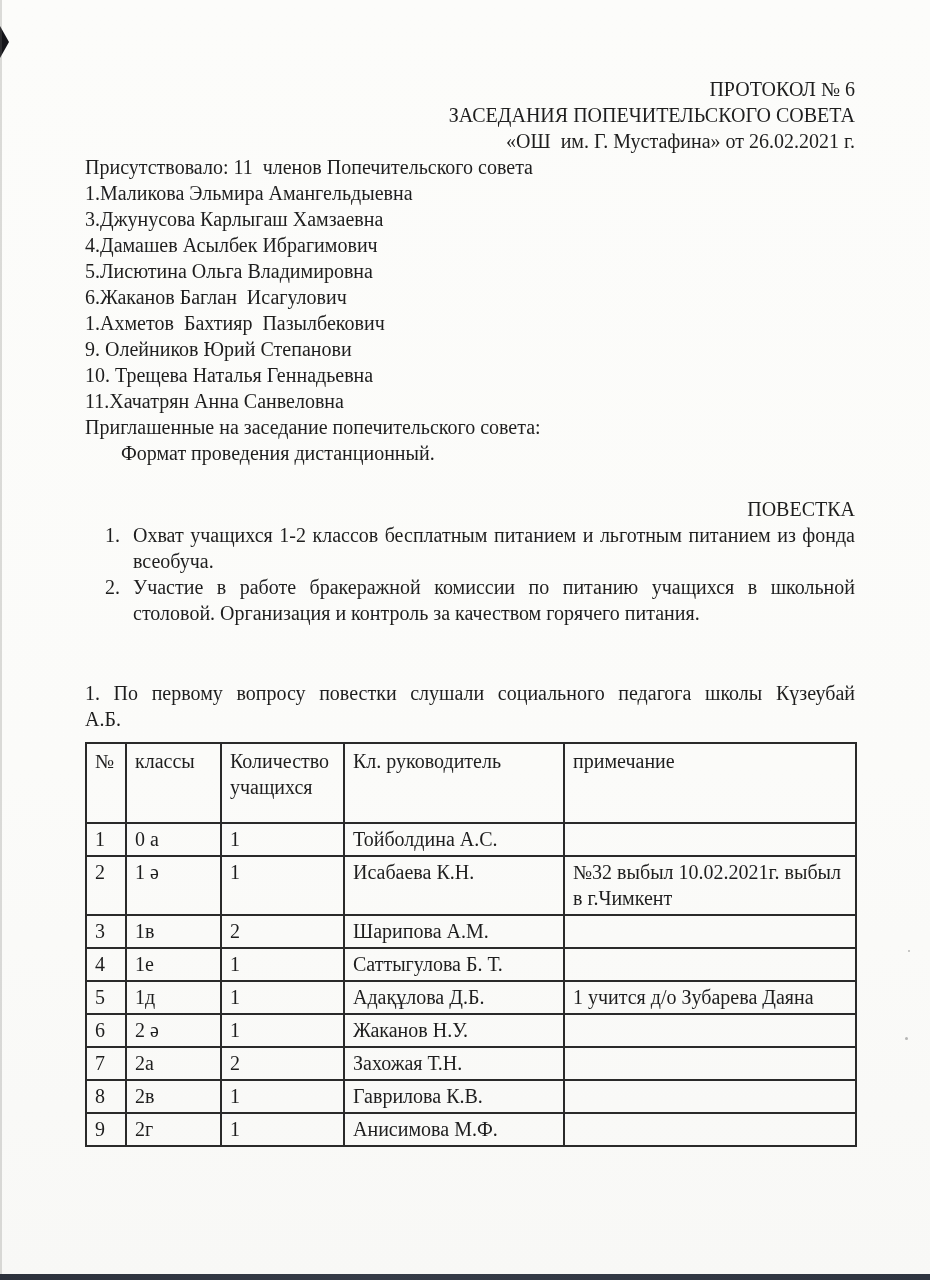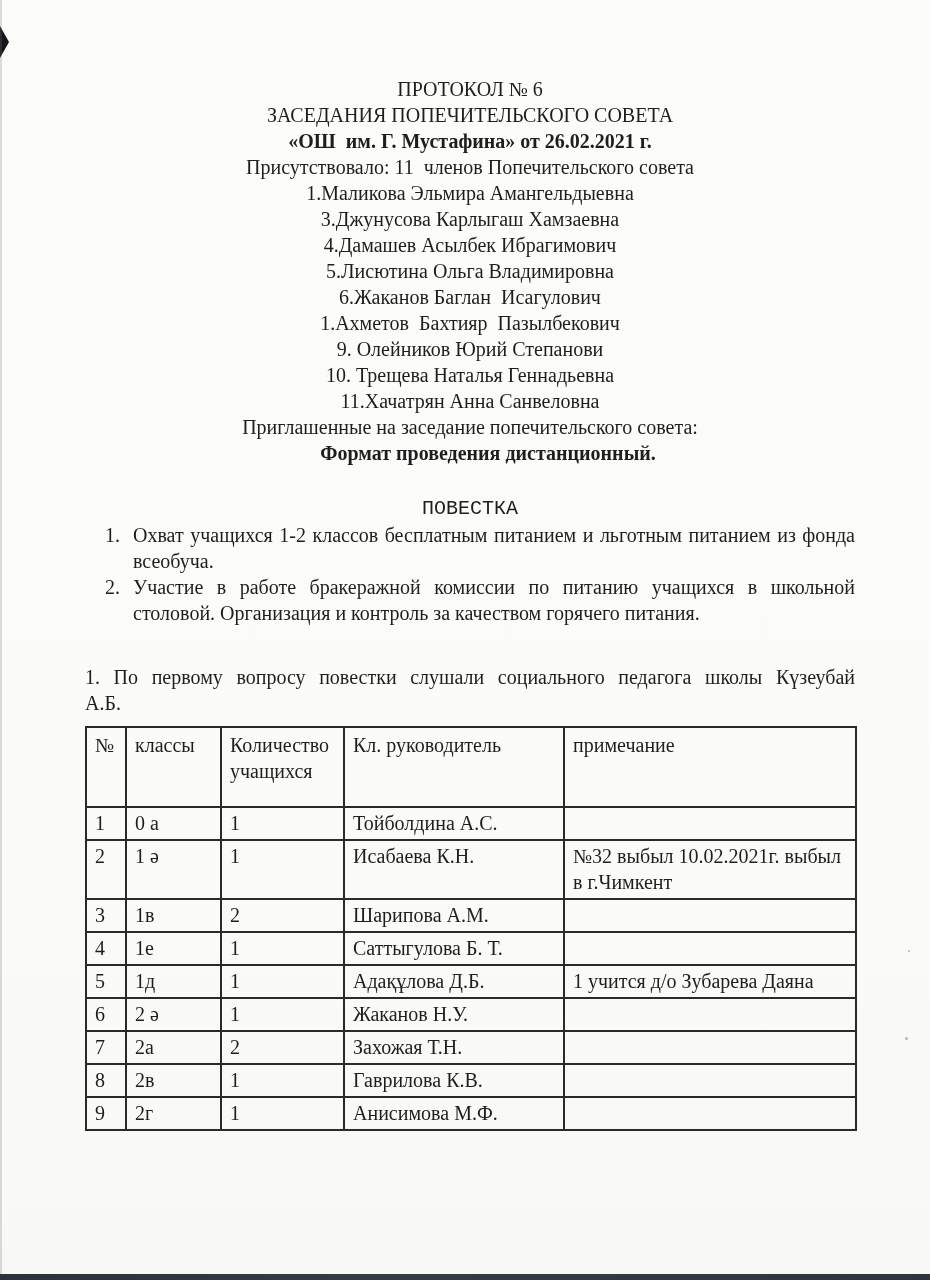--- a/index.html
+++ b/index.html
@@ -16,42 +16,41 @@
     width: 930px;
     height: 1280px;
     background: linear-gradient(180deg, #fcfcfa 0%, #fbfbf9 60%, #f8f8f6 100%);
     padding: 76px 75px 0 85px;
     overflow: hidden;
   }
   .line {
     font-size: 20px;
     line-height: 26px;
     white-space: pre-wrap;
-    text-align: center;
-  }
-  .center { text-align: center; }
-  .bold { font-weight: bold; }
+  }
+  .center { text-align: right; }
+  .bold { font-weight: normal; }
   .indent-format { padding-left: 36px; }
   .indent-total { padding-left: 44px; }
-  .agenda-title { margin-top: 30px; font-family: Liberation Mono, monospace; }
+  .agenda-title { margin-top: 30px; }
   .agenda-list { margin-top: 0; }
   .agenda-item {
     position: relative;
     padding-left: 48px;
     font-size: 20px;
     line-height: 26px;
     text-align: justify;
   }
   .agenda-item .num {
     position: absolute;
     left: 20px;
     top: 0;
   }
   .para-block {
-    margin-top: 12px;
+    margin-top: 28px;
     font-size: 20px;
     line-height: 26px;
     text-align: justify;
     word-spacing: 6px;
   }
   .gap-md { height: 26px; }
 
   table.data {
     margin-top: 10px;
     border-collapse: collapse;

